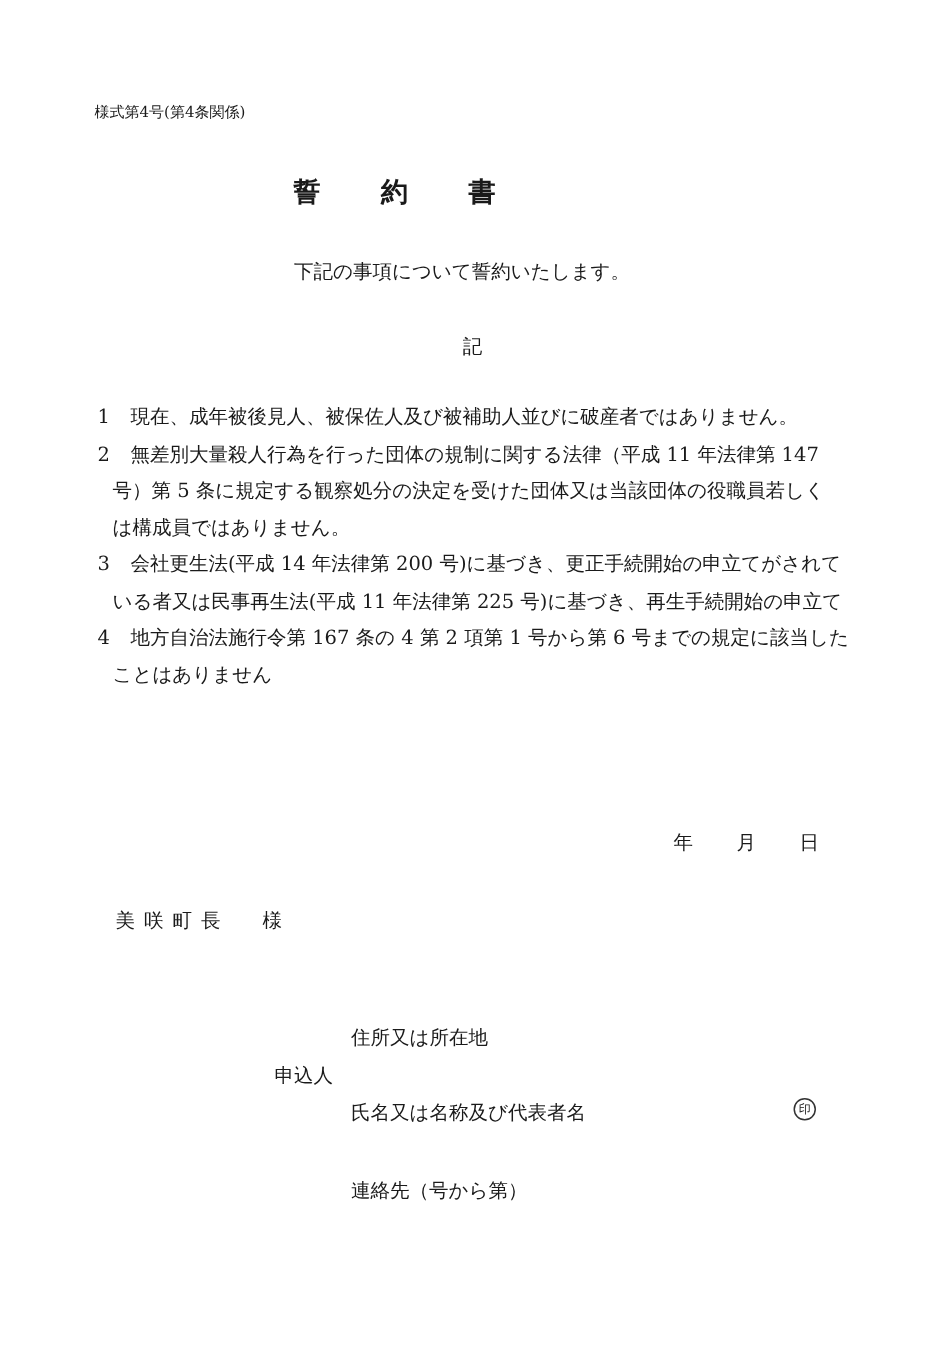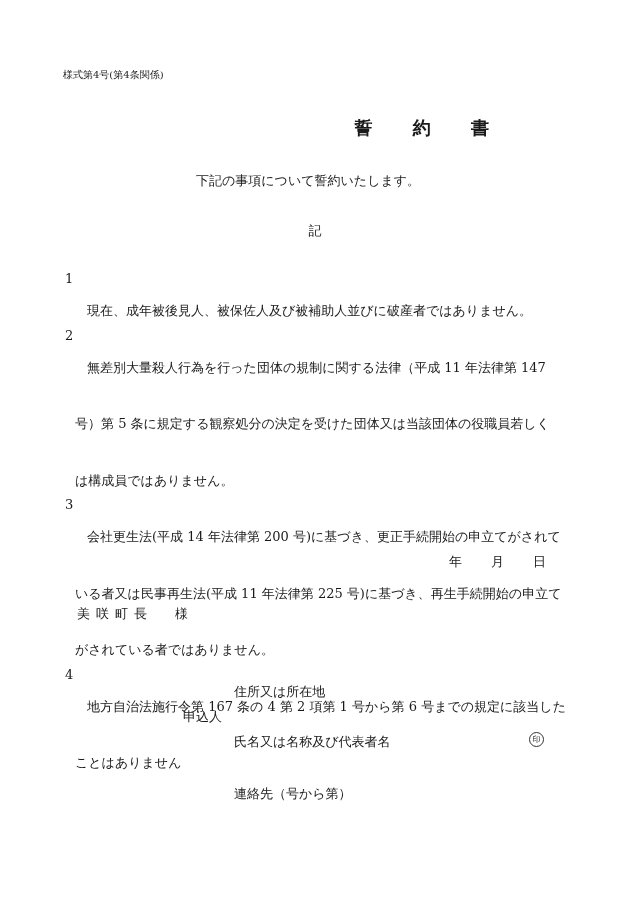--- a/index.html
+++ b/index.html
@@ -14,22 +14,22 @@
       overflow: hidden;
       font-family: "DejaVu Serif", "Liberation Serif", serif;
       color: #1a1a1a;
     }
     .abs { position: absolute; white-space: nowrap; }
     .form-number {
       left: 63px; top: 68px;
       font-size: 10px;
     }
     .title {
-      left: 0; width: 506px; top: 116px;
-      text-align: right;
+      left: 10px; width: 506px; top: 116px;
+      text-align: center;
       font-size: 18px;
       font-weight: bold;
       letter-spacing: 0;
     }
     .title span { display: inline-block; margin: 0 17px; }
     .intro {
       left: 196px; top: 172px;
       font-size: 13px;
     }
     .ki {
@@ -48,21 +48,21 @@
       line-height: 24.5px;
     }
     .item-num {
       width: 22px;
       flex-shrink: 0;
       padding-left: 2px;
     }
     .item-text {
       flex: 1;
     }
-    .item-line { white-space: nowrap; margin-top: 32px; }
+    .item-line { white-space: nowrap; }
     .item-line.cont { margin-left: -12px; }
     .date {
       left: 449px; top: 553px;
       font-size: 13px;
       display: flex;
     }
     .date span { display: inline-block; }
     .date .y { margin-right: 29px; }
     .date .m { margin-right: 29px; }
     .addressee {
@@ -121,21 +121,20 @@
       <div class="item-line">無差別大量殺人行為を行った団体の規制に関する法律（平成 11 年法律第 147</div>
       <div class="item-line cont">号）第 5 条に規定する観察処分の決定を受けた団体又は当該団体の役職員若しく</div>
       <div class="item-line cont">は構成員ではありません。</div>
     </div>
   </div>
   <div class="item">
     <div class="item-num">3</div>
     <div class="item-text">
       <div class="item-line">会社更生法(平成 14 年法律第 200 号)に基づき、更正手続開始の申立てがされて</div>
       <div class="item-line cont">いる者又は民事再生法(平成 11 年法律第 225 号)に基づき、再生手続開始の申立て</div>
-      <div class="item-line cont">がされている者ではありません。</div>
     </div>
   </div>
   <div class="item">
     <div class="item-num">4</div>
     <div class="item-text">
       <div class="item-line">地方自治法施行令第 167 条の 4 第 2 項第 1 号から第 6 号までの規定に該当した</div>
       <div class="item-line cont">ことはありません</div>
     </div>
   </div>
 </div>

